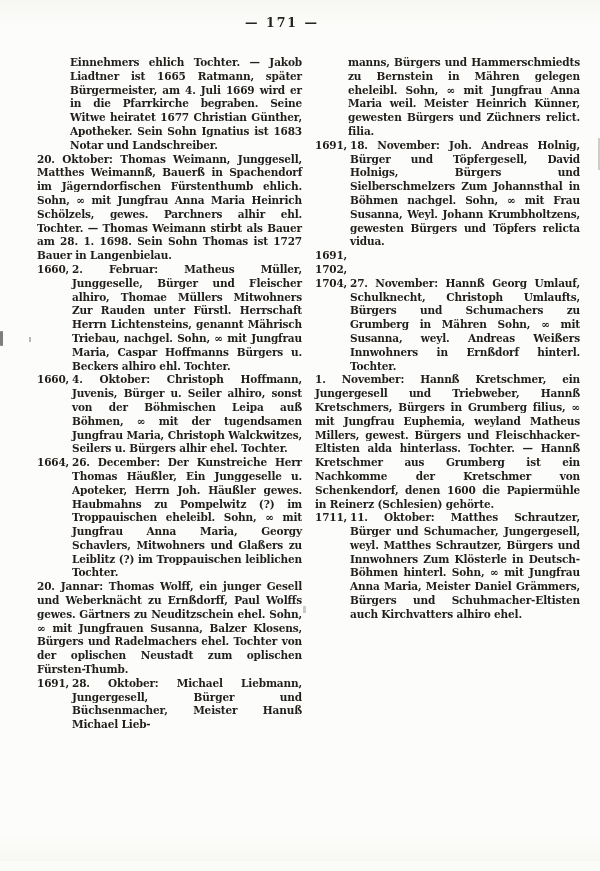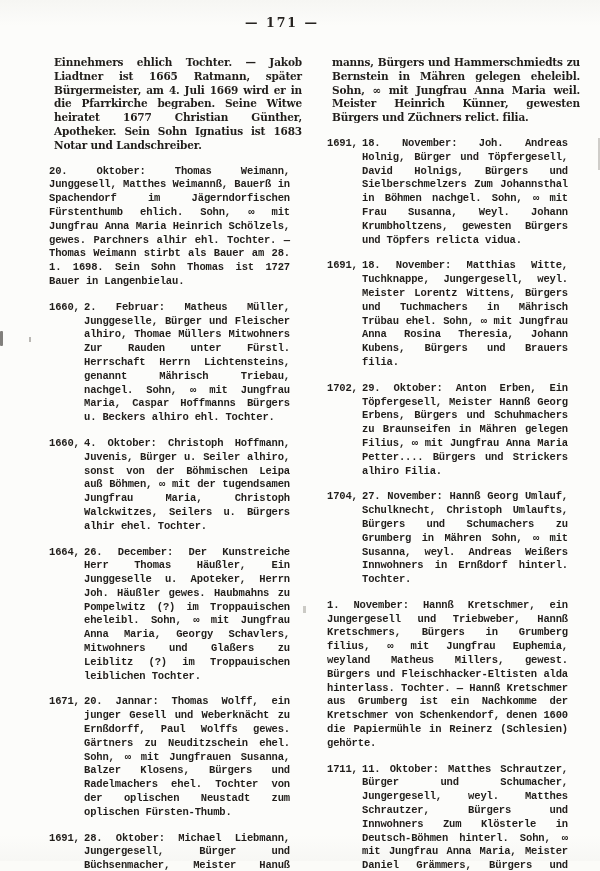--- a/index.html
+++ b/index.html
@@ -36,27 +36,26 @@
   .col {
     flex: 1 1 0;
     min-width: 0;
     font-size: 10.5px;
     font-weight: bold;
     line-height: 13.8px;
     letter-spacing: -0.15px;
     hyphens: none;
   }
   .cont {
-    margin: 0 0 0 17px;
+    margin: 0 0 0 33px;
     text-align: justify;
   }
   .entry {
     display: flex;
-    margin: 12px;
-    font-family: Liberation Mono, monospace;
+    margin: 0;
   }
   .entry .year {
     flex: 0 0 35px;
     text-align: left;
     white-space: nowrap;
   }
   .entry .body {
     flex: 1 1 auto;
     min-width: 0;
     text-align: justify;
@@ -89,43 +88,40 @@
       </div>
       <div class="entry">
         <span class="year">1660,</span>
         <span class="body">4. Oktober: Christoph Hoffmann, Juvenis, Bürger u. Seiler alhiro, sonst von der Böhmischen Leipa auß Böhmen, ∞ mit der tugendsamen Jungfrau Maria, Christoph Walckwitzes, Seilers u. Bürgers alhir ehel. Tochter.</span>
       </div>
       <div class="entry">
         <span class="year">1664,</span>
         <span class="body">26. December: Der Kunstreiche Herr Thomas Häußler, Ein Junggeselle u. Apoteker, Herrn Joh. Häußler gewes. Haubmahns zu Pompelwitz (?) im Troppauischen eheleibl. Sohn, ∞ mit Jungfrau Anna Maria, Georgy Schavlers, Mitwohners und Glaßers zu Leiblitz (?) im Troppauischen leiblichen Tochter.</span>
       </div>
       <div class="entry">
-        <span class="year">1671,</span>
         <span class="body">20. Jannar: Thomas Wolff, ein junger Gesell und Weberknächt zu Ernßdorff, Paul Wolffs gewes. Gärtners zu Neuditzschein ehel. Sohn, ∞ mit Jungfrauen Susanna, Balzer Klosens, Bürgers und Radelmachers ehel. Tochter von der oplischen Neustadt zum oplischen Fürsten-Thumb.</span>
       </div>
       <div class="entry">
         <span class="year">1691,</span>
         <span class="body">28. Oktober: Michael Liebmann, Jungergesell, Bürger und Büchsenmacher, Meister Hanuß Michael Lieb-</span>
       </div>
     </div>
 
     <div class="col">
       <p class="cont">manns, Bürgers und Hammerschmiedts zu Bernstein in Mähren gelegen eheleibl. Sohn, ∞ mit Jungfrau Anna Maria weil. Meister Heinrich Künner, gewesten Bürgers und Züchners relict. filia.</p>
 
       <div class="entry">
         <span class="year">1691,</span>
         <span class="body">18. November: Joh. Andreas Holnig, Bürger und Töpfergesell, David Holnigs, Bürgers und Sielberschmelzers Zum Johannsthal in Böhmen nachgel. Sohn, ∞ mit Frau Susanna, Weyl. Johann Krumbholtzens, gewesten Bürgers und Töpfers relicta vidua.</span>
       </div>
       <div class="entry">
         <span class="year">1691,</span>
-        <span class="body">18. November: Matthias Witte, Tuchknappe, Jungergesell, weyl. Meister Lorentz Wittens, Bürgers und Tuchmachers in Mährisch Trübau ehel. Sohn, ∞ mit Jungfrau Anna Rosina Theresia, Johann Kubens, Bürgers und Brauers filia.</span>
       </div>
       <div class="entry">
         <span class="year">1702,</span>
-        <span class="body">29. Oktober: Anton Erben, Ein Töpfergesell, Meister Hannß Georg Erbens, Bürgers und Schuhmachers zu Braunseifen in Mähren gelegen Filius, ∞ mit Jungfrau Anna Maria Petter.... Bürgers und Strickers alhiro Filia.</span>
       </div>
       <div class="entry">
         <span class="year">1704,</span>
         <span class="body">27. November: Hannß Georg Umlauf, Schulknecht, Christoph Umlaufts, Bürgers und Schumachers zu Grumberg in Mähren Sohn, ∞ mit Susanna, weyl. Andreas Weißers Innwohners in Ernßdorf hinterl. Tochter.</span>
       </div>
       <div class="entry">
         <span class="body">1. November: Hannß Kretschmer, ein Jungergesell und Triebweber, Hannß Kretschmers, Bürgers in Grumberg filius, ∞ mit Jungfrau Euphemia, weyland Matheus Millers, gewest. Bürgers und Fleischhacker-Eltisten alda hinterlass. Tochter. — Hannß Kretschmer aus Grumberg ist ein Nachkomme der Kretschmer von Schenkendorf, denen 1600 die Papiermühle in Reinerz (Schlesien) gehörte.</span>
       </div>
       <div class="entry">
         <span class="year">1711,</span>

